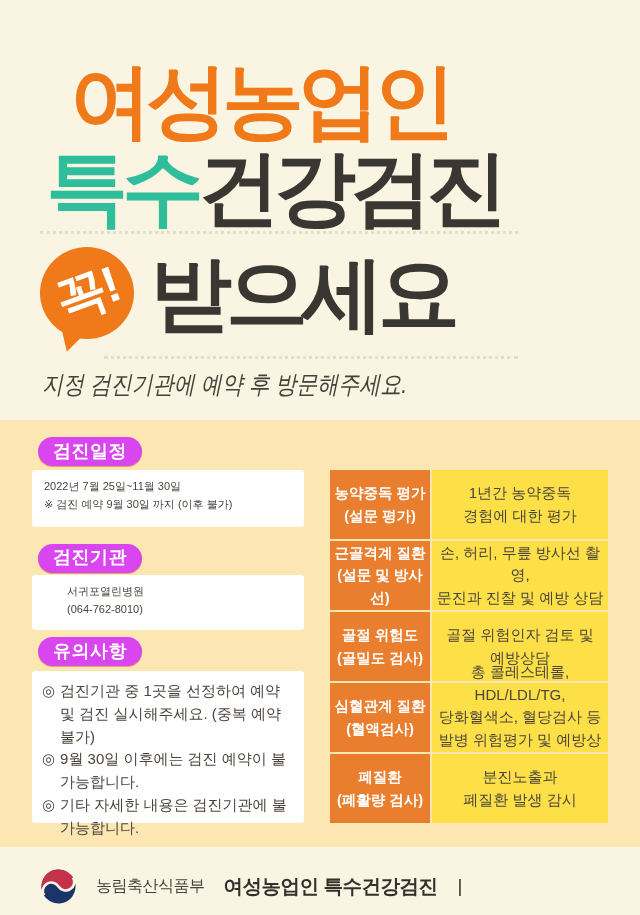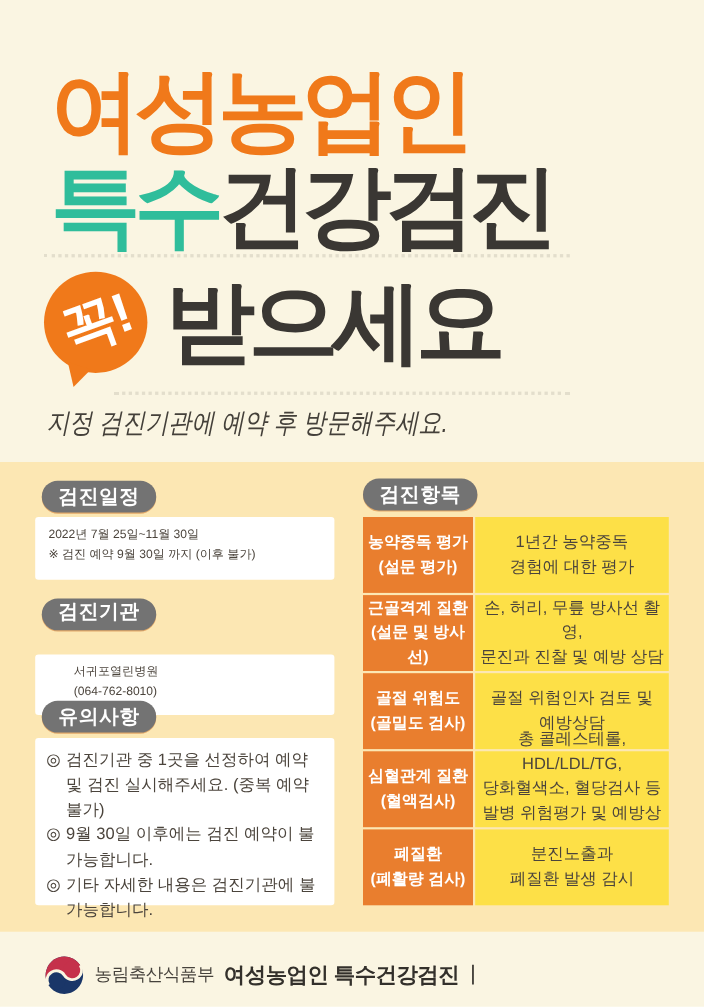--- a/index.html
+++ b/index.html
@@ -10,21 +10,21 @@
     position:relative; width:640px; height:915px;
     background:#FAF5E2; overflow:hidden;
   }
 
   
   .title-line{
     position:absolute; left:46px;
     font-weight:900; font-size:82px; line-height:1;
     letter-spacing:-6px; white-space:nowrap;
   }
-  .title-1{ top:60px; color:#F0791A; }
+  .title-1{ top:60px; color:#F0791A;margin-left:24px; }
   .title-2{ top:147px; color:#3A3733; }
   .title-2 .hl{ color:#2FBD9B;margin-top:40px; }
 
   .dotline{
     position:absolute; height:0;
     border-top:3px dotted #E3DECC;
   }
   .dot-1{ top:231px; left:40px; width:478px; }
   .dot-2{ top:356px; left:104px; width:414px; }
 
@@ -61,39 +61,39 @@
   }
 
   
   .panel{
     position:absolute; left:0; top:420px; width:640px; height:427px;
     background:#FCE7B3;
   }
 
   .badge{
     position:absolute; height:29px; padding:0 15px;
-    background:#737373; color:#FFFFFF;
+    background:#d946ef; color:#FFFFFF;
     font-size:18px; font-weight:700; line-height:29px;
     border-radius:15px; letter-spacing:0.5px;
     box-shadow:0 1px 0 rgba(196,92,10,0.45);
     white-space:nowrap;
   }
   .badge-schedule{ left:38px; top:437px; }
   .badge-institution{ left:38px; top:544px;font-family:Liberation Mono, monospace; }
   .badge-notes{ left:38px; top:637px; }
   .badge-items{ left:330px; top:435px; }
 
   .whitebox{
     position:absolute; left:32px; width:272px;
     background:#FFFFFF; border-radius:3px;
     color:#4B443C; font-size:11px; line-height:1.6;
     padding:8px 12px;
   }
   .box-schedule{ top:470px; height:57px; }
-  .box-institution{ top:595px; height:55px;padding-left:35px; }
+  .box-institution{ top:575px; height:55px;padding-left:35px; }
   .box-notes{ top:671px; height:152px; padding:9px 10px 9px 10px; font-size:15px; line-height:1.52; }
 
   .box-line{ white-space:nowrap; }
 
   .note-item{ display:flex; gap:5px; }
   .note-item .bullet{ flex:0 0 auto; }
   .note-item .note-text{ flex:1 1 auto; }
 
   
   .exam-table{
@@ -111,21 +111,21 @@
     font-size:14.5px; font-weight:700; line-height:1.55;
   }
   .cell-desc{
     background:#fde047; color:#4B443C;
     font-size:15px; line-height:1.5;text-align:center;
   }
 
   
   .footer{
     position:absolute; left:40px; top:864px; width:570px; height:44px;
-    display:flex; align-items:center; gap:9px; white-space:nowrap;
+    display:flex; align-items:center; gap:19px; white-space:nowrap;
   }
   .gov-logo{ width:37px; height:37px; flex:0 0 auto; }
   .f-ministry{ font-size:16px; color:#46423C; letter-spacing:-0.5px; }
   .f-program{ font-size:19.5px; font-weight:700; color:#33302B; letter-spacing:-0.5px; }
   .f-divider{ font-size:19px; color:#33302B; padding:0 1px; }
   .f-url{ font-size:19.5px; font-weight:700; color:#33302B; letter-spacing:-0.3px; }
 </style>
 </head>
 <body>
 
@@ -170,21 +170,20 @@
     <div class="note-item">
       <span class="bullet">◎</span>
       <span class="note-text">9월 30일 이후에는 검진 예약이 불가능합니다.</span>
     </div>
     <div class="note-item">
       <span class="bullet">◎</span>
       <span class="note-text">기타 자세한 내용은 검진기관에 불가능합니다.</span>
     </div>
   </div>
 
-  <div class="badge badge-items">검진항목</div>
 
   <div class="exam-table">
     <div class="cell cell-name">농약중독 평가
 (설문 평가)</div>
     <div class="cell cell-desc">1년간 농약중독
 경험에 대한 평가</div>
 
     <div class="cell cell-name">근골격계 질환
 (설문 및 방사선)</div>
     <div class="cell cell-desc">손, 허리, 무릎 방사선 촬영,

